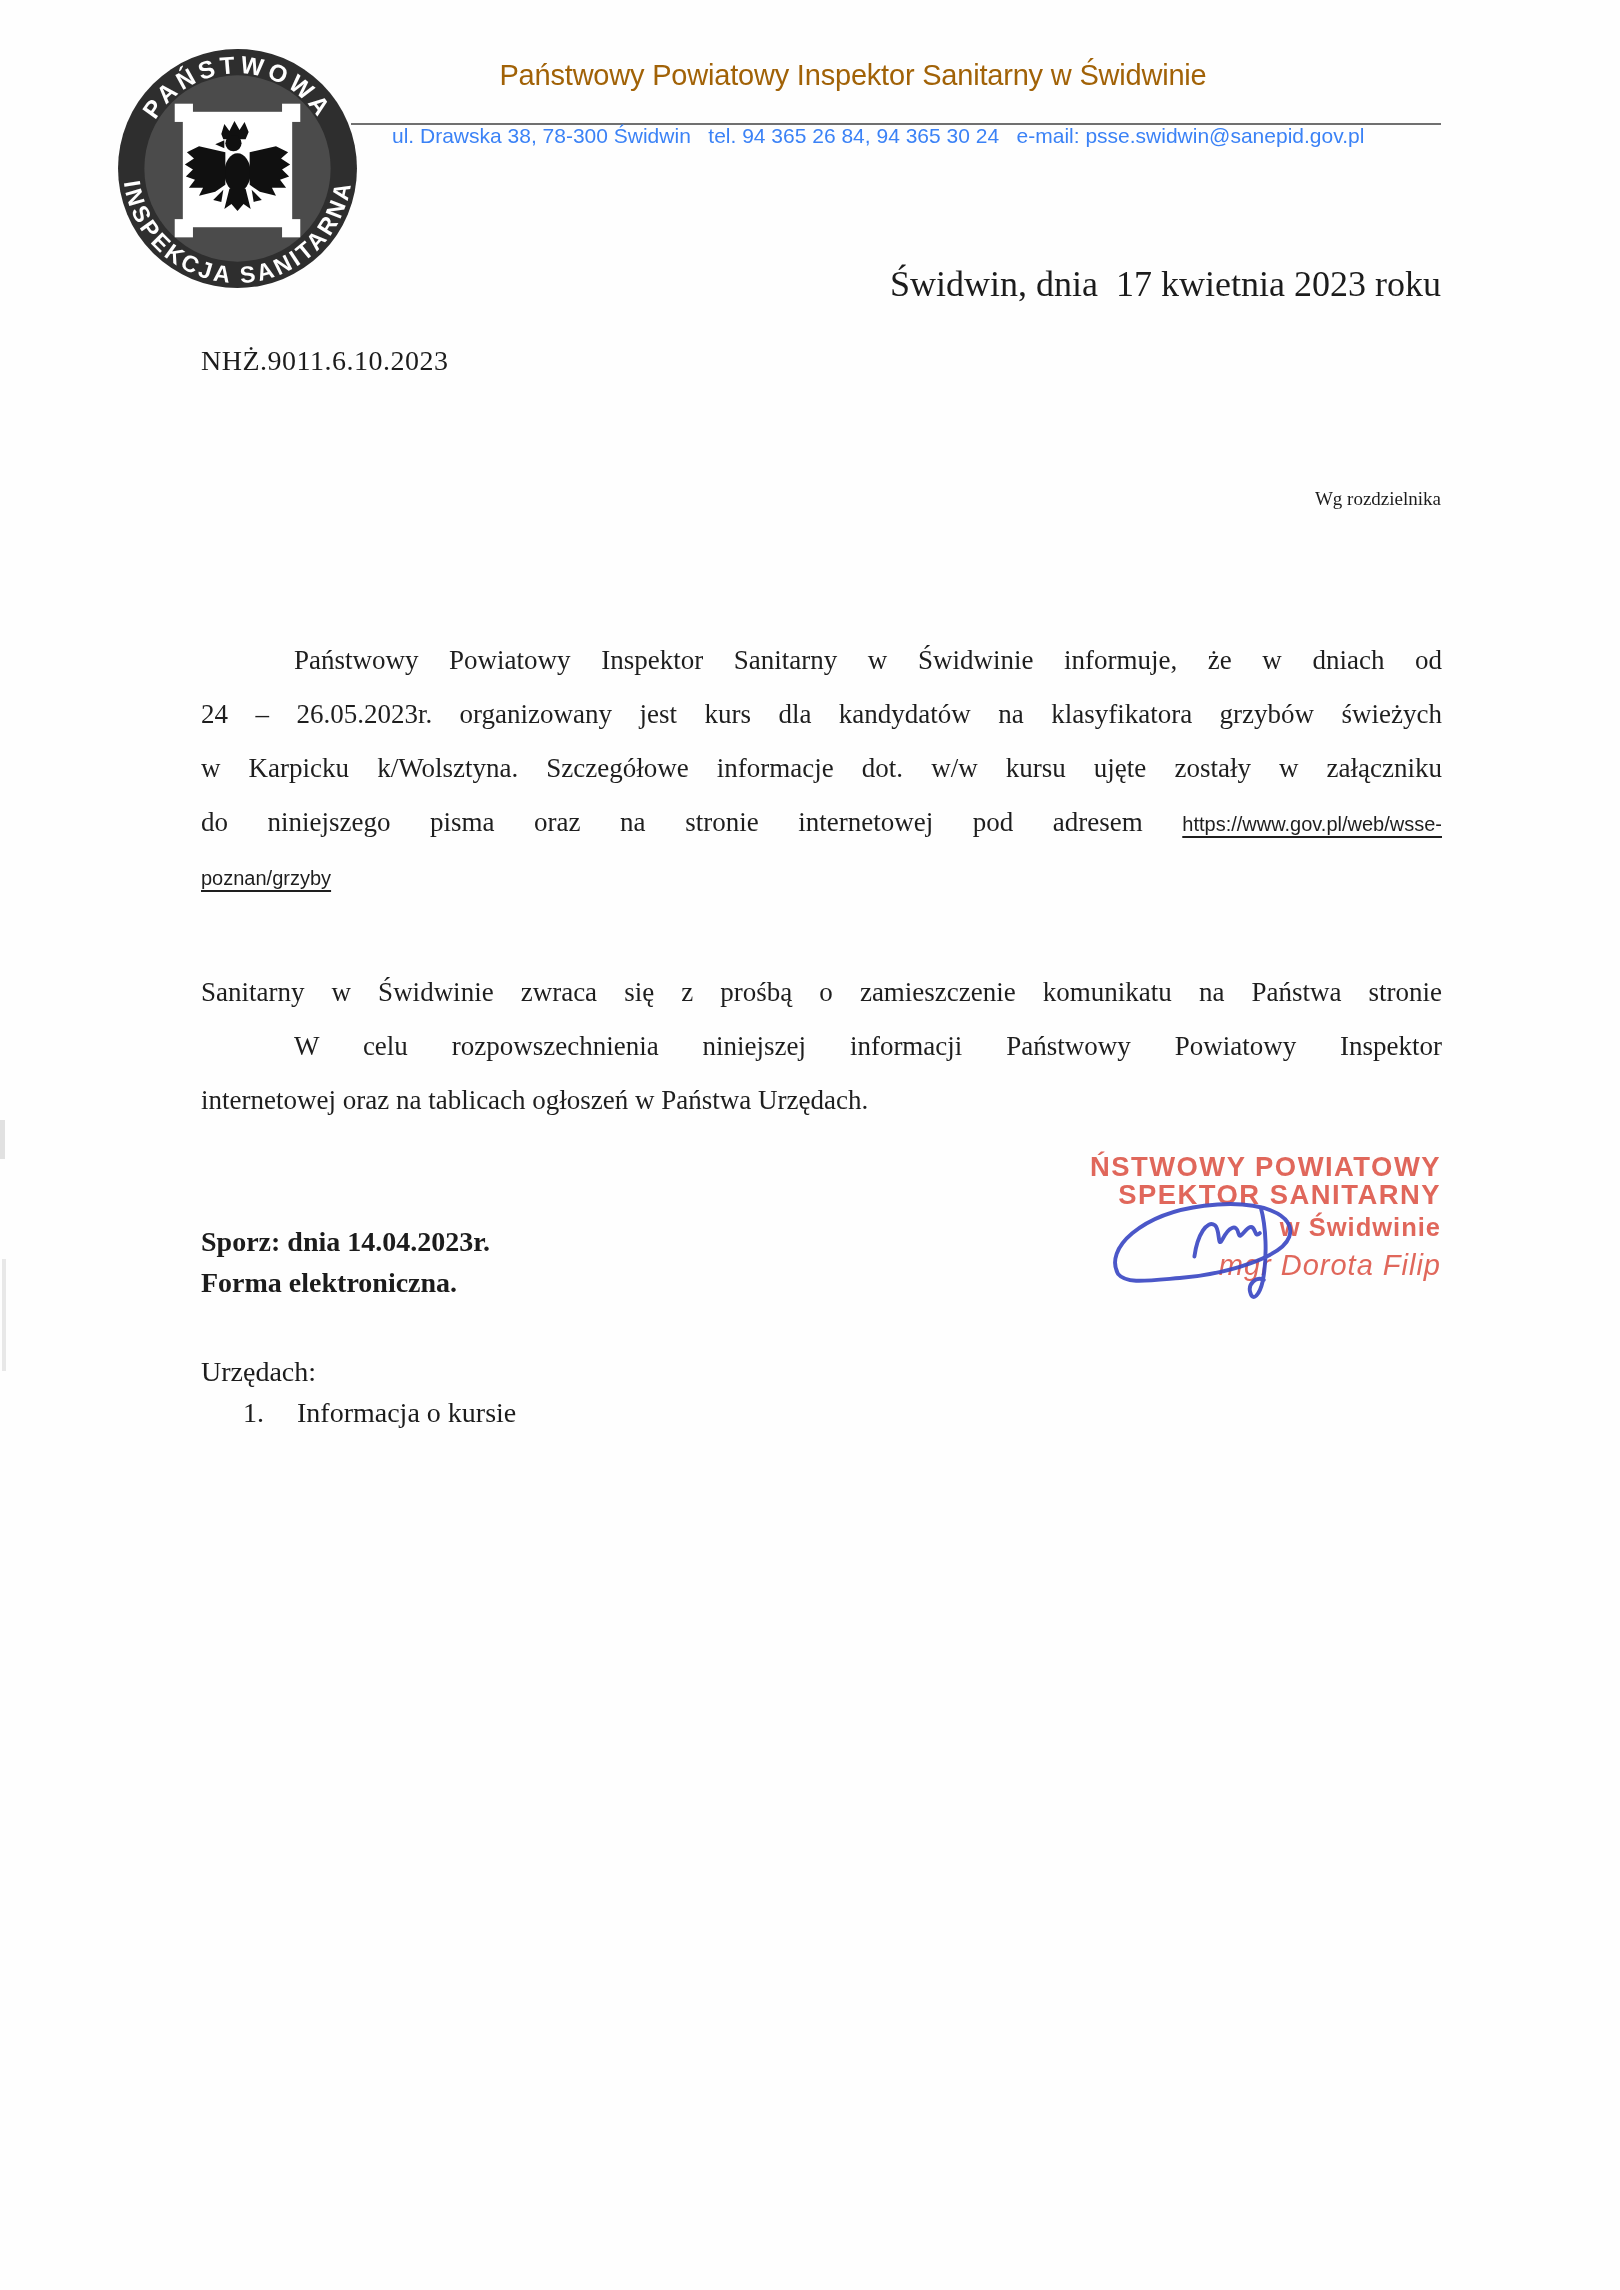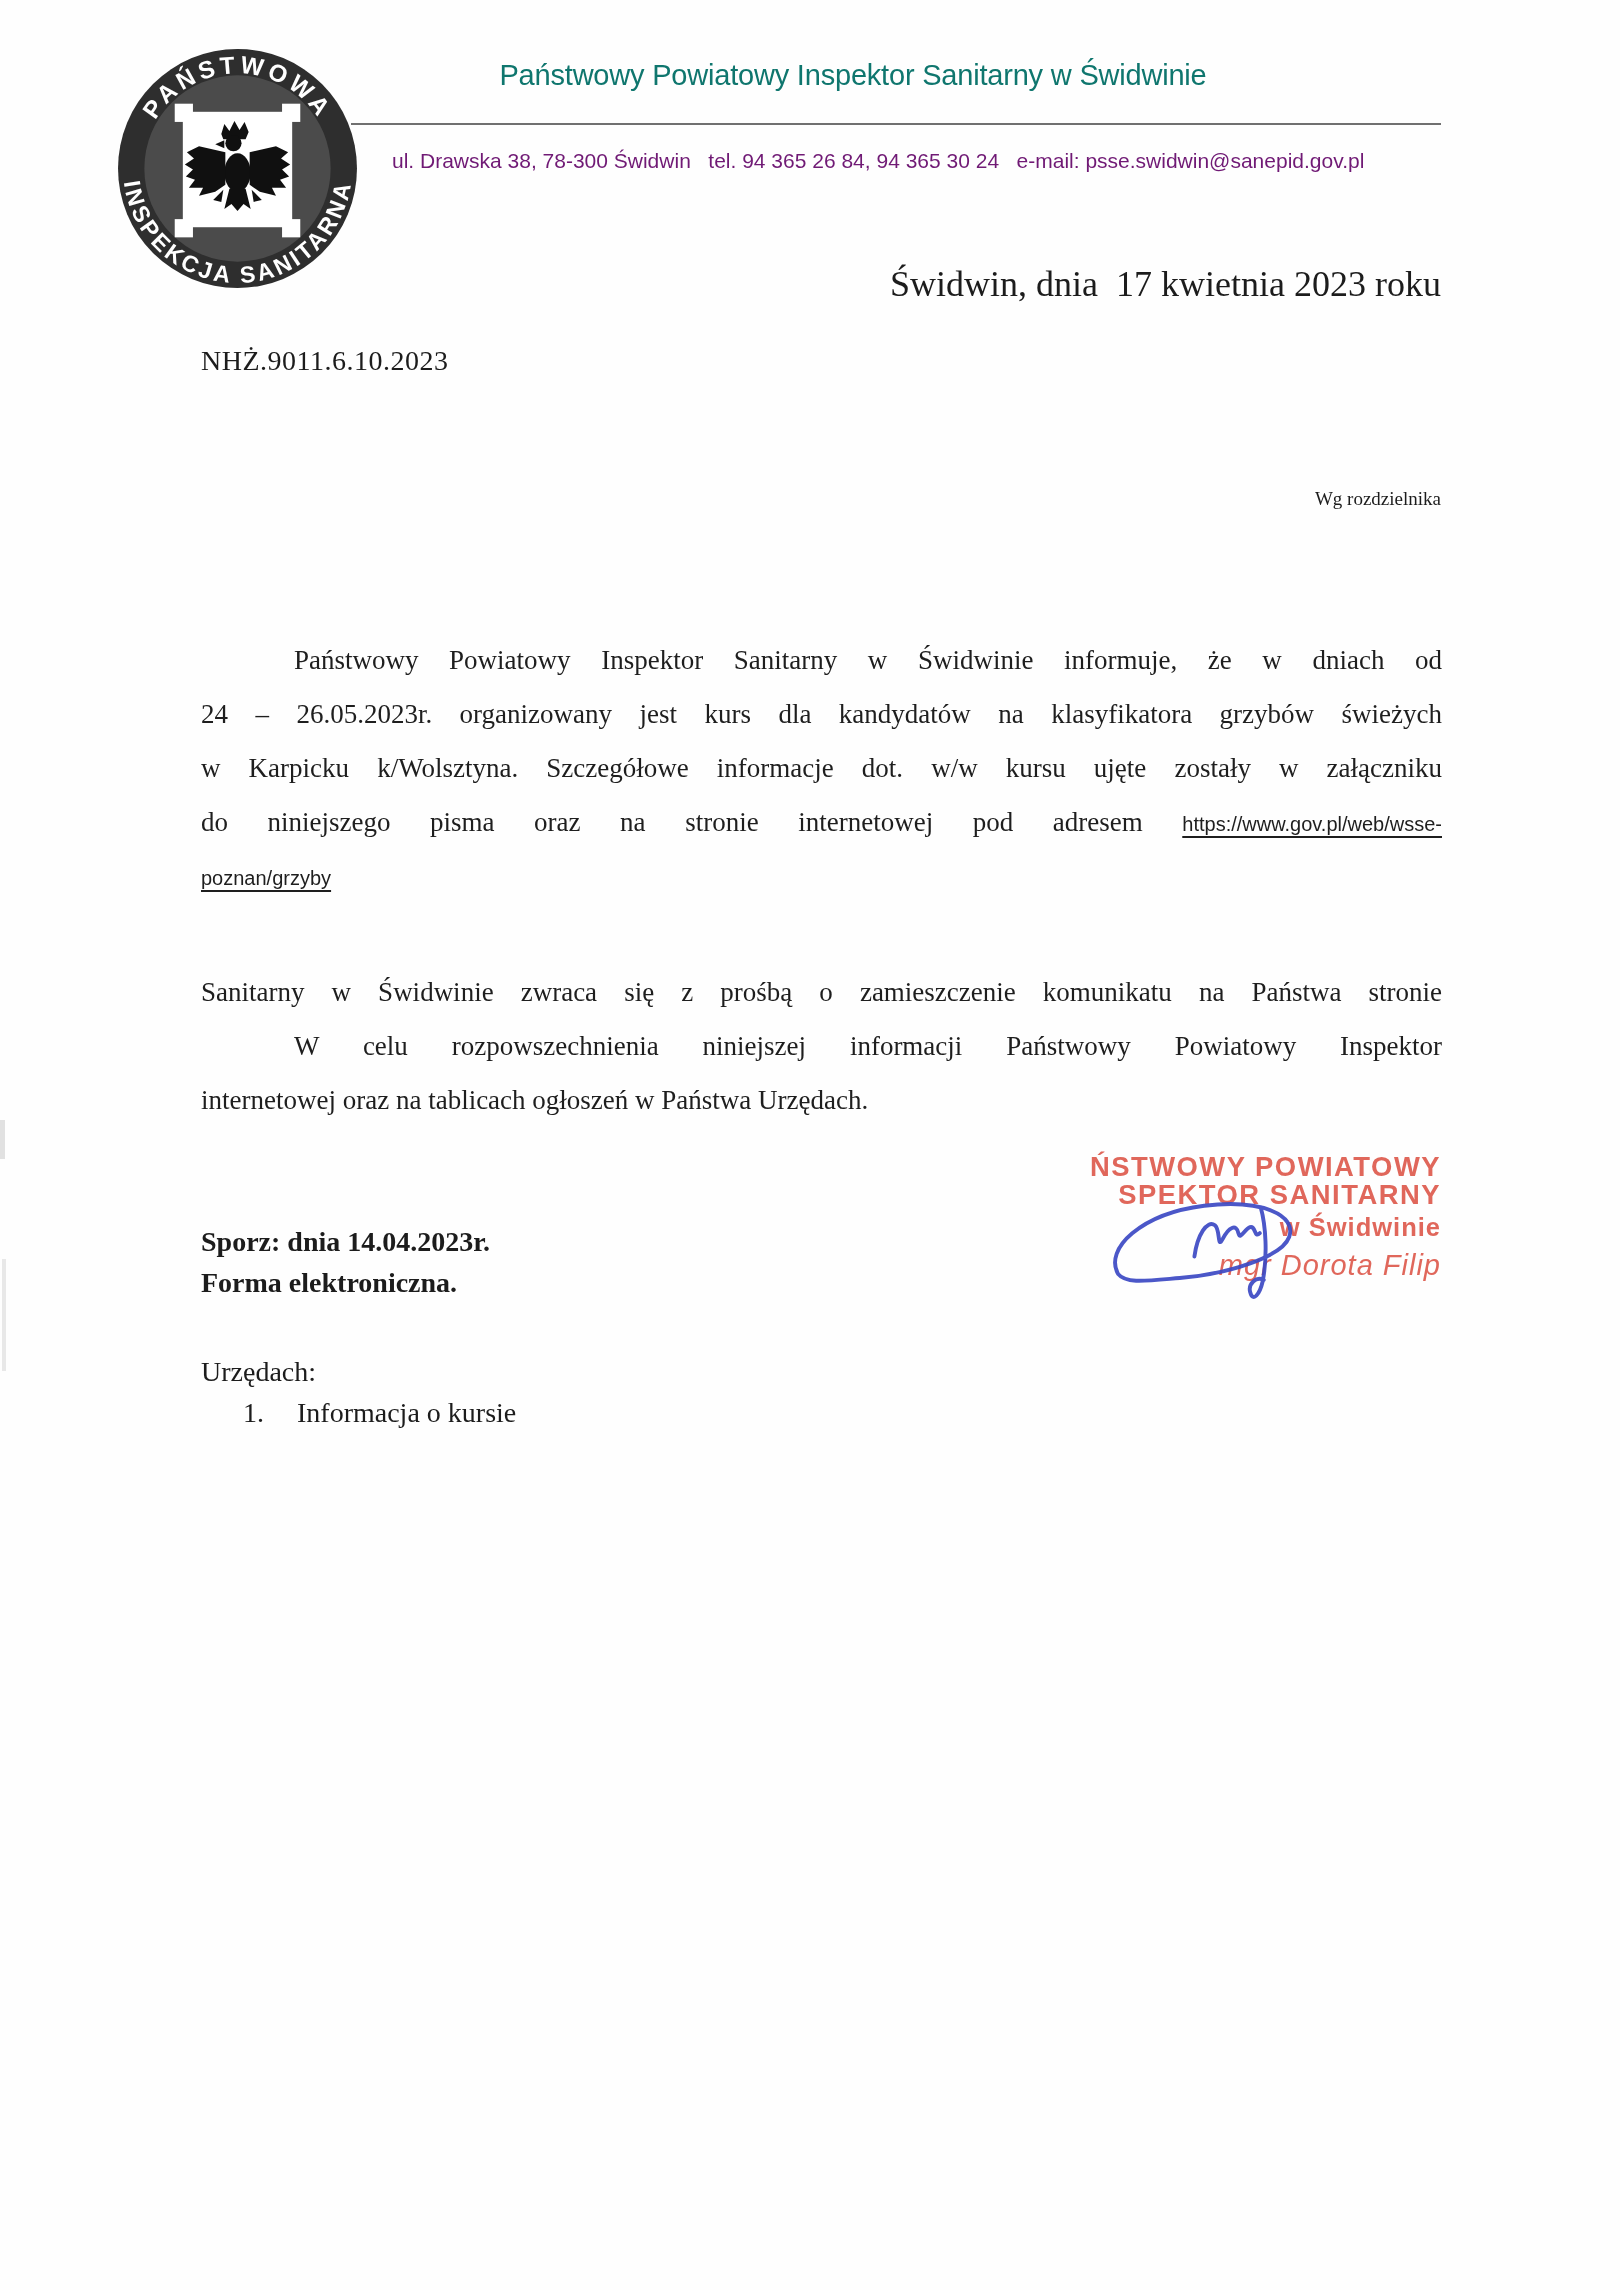--- a/index.html
+++ b/index.html
@@ -11,32 +11,32 @@
     font-family:"Liberation Serif", serif;
     color:#1c1c1c;
     overflow:hidden;
   }
   
   .seal{position:absolute;left:116px;top:47px;width:243px;height:243px;}
   .org-title{
     position:absolute;left:265px;top:59px;width:1176px;
     text-align:center;
     font-family:"Liberation Sans", sans-serif;
-    font-size:29px;font-weight:500;color:#0f766e;
+    font-size:29px;font-weight:500;color:#a16207;
     letter-spacing:-0.2px;
     white-space:pre;
   }
   .head-rule{
     position:absolute;left:351px;top:123px;width:1090px;height:2px;
     background:#575757;opacity:.85;
   }
   .address-line{
-    position:absolute;left:392px;top:149px;
+    position:absolute;left:392px;top:124px;
     font-family:"Liberation Sans", sans-serif;
-    font-size:21px;color:#701a75;
+    font-size:21px;color:#3b82f6;
     white-space:pre;
   }
   
   .place-date{
     position:absolute;left:201px;top:263px;width:1240px;
     text-align:right;font-size:36px;white-space:pre;
   }
   .ref-number{
     position:absolute;left:201px;top:345px;
     font-size:28px;letter-spacing:0.5px;

